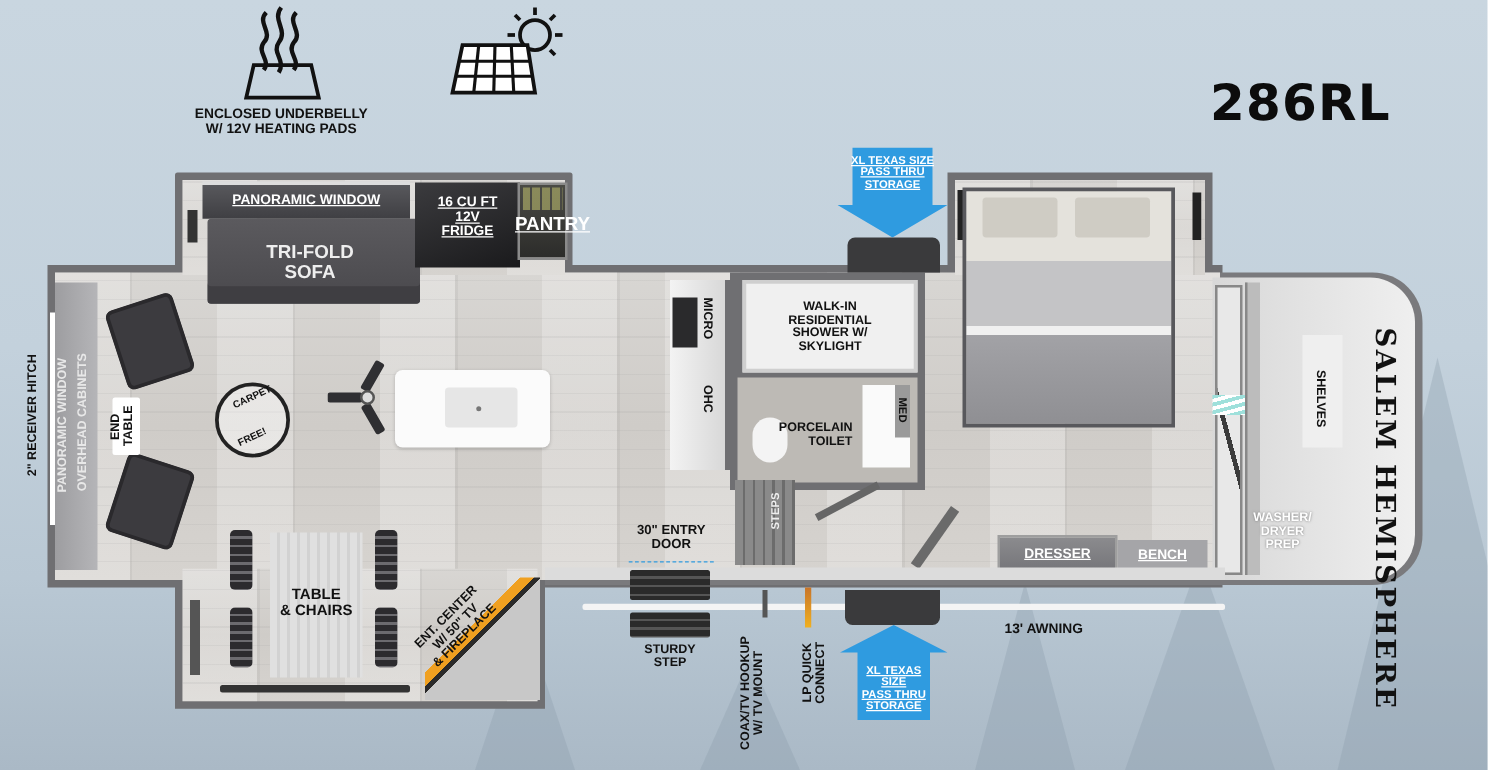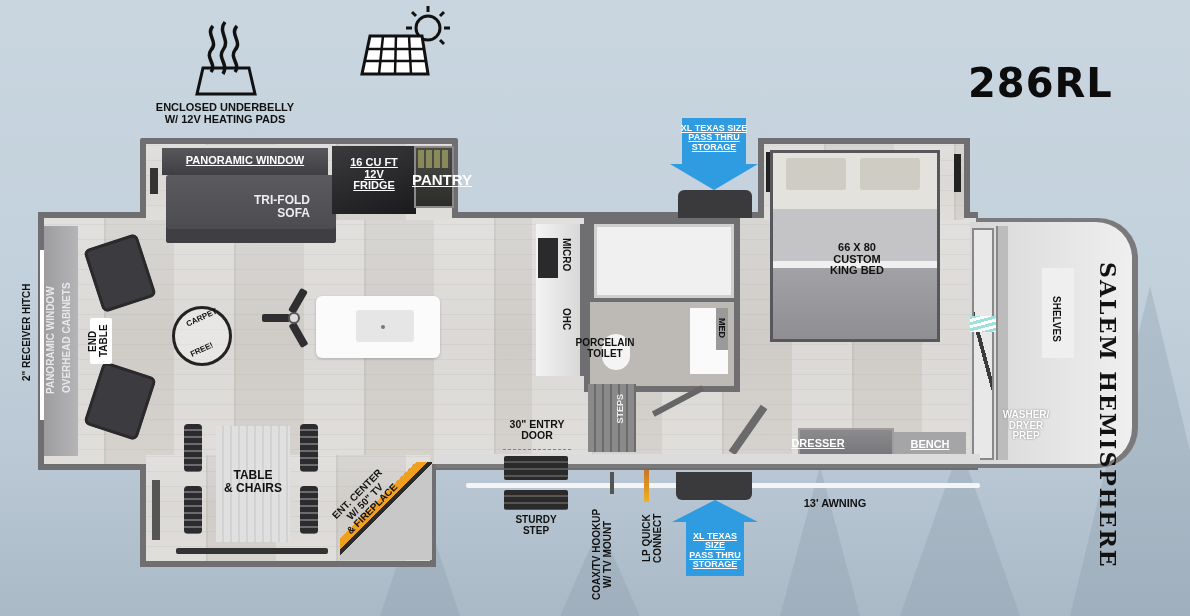--- a/index.html
+++ b/index.html
@@ -44,21 +44,21 @@
 <body>
 
 <div>
   <div class="tree" style="left:380px;border-bottom-width:120px;"></div>
   <div class="tree" style="left:560px;border-bottom-width:90px;"></div>
   <div class="tree" style="left:780px;border-bottom-width:150px;"></div>
   <div class="tree" style="left:900px;border-bottom-width:170px;border-left-width:60px;border-right-width:60px;"></div>
   <div class="tree" style="left:1070px;border-bottom-width:330px;border-left-width:80px;border-right-width:80px;"></div>
 </div>
 
-<div class="abs" style="left:140px;top:20px;width:170px;height:110px;text-decoration:underline;">
+<div class="abs" style="left:140px;top:4px;width:170px;height:110px;text-decoration:underline;">
   <svg class="abs" style="left:55px;top:0;" width="62" height="76" viewBox="0 0 62 76">
     <path d="M18 6 C10 14, 24 22, 16 30 C10 38, 22 44, 16 52" stroke="#111" stroke-width="3.5" fill="none"></path>
     <path d="M30 2 C22 12, 36 20, 28 30 C22 38, 34 44, 28 54" stroke="#111" stroke-width="3.5" fill="none"></path>
     <path d="M42 6 C34 14, 48 22, 40 30 C34 38, 46 44, 40 52" stroke="#111" stroke-width="3.5" fill="none"></path>
     <path d="M8 48 L54 48 L60 74 L2 74 Z" stroke="#111" stroke-width="3" fill="none"></path>
   </svg>
   <div class="lbl dark" style="left:0;top:82px;width:170px;font-size:11px;">ENCLOSED UNDERBELLY
 W/ 12V HEATING PADS</div>
 </div>
 
@@ -101,21 +101,21 @@
   <div class="abs floor" style="left:44px;top:218px;width:488px;height:246px;"></div>
   <div class="abs floor" style="left:146px;top:144px;width:306px;height:76px;"></div>
   <div class="abs floor" style="left:146px;top:455px;width:284px;height:106px;"></div>
   <div class="abs floor" style="left:532px;top:218px;width:444px;height:246px;"></div>
   <div class="abs floor" style="left:764px;top:144px;width:200px;height:76px;"></div>
   <div class="abs" style="left:970px;top:222px;width:162px;height:242px;background:linear-gradient(90deg,#d8d8d8,#efefef);border-radius:0 36px 36px 0;"></div>
 
   <div class="abs" style="left:162px;top:145px;width:166px;height:30px;background:linear-gradient(180deg,#58585c,#3f3f43);border-top:3px solid #ddd;"></div>
   <div class="lbl light" style="left:162px;top:155px;width:166px;font-size:11px;">PANORAMIC WINDOW</div>
   <div class="abs" style="left:166px;top:175px;width:170px;height:68px;background:linear-gradient(180deg,#5b5a5e,#49484c);border-radius:3px;box-shadow:inset 0 -14px 0 #3f3e42;"></div>
-  <div class="lbl grey" style="left:186px;top:194px;width:124px;font-size:12px;text-align:right;">TRI-FOLD
+  <div class="lbl grey" style="left:186px;top:194px;width:124px;font-size:15px;">TRI-FOLD
 SOFA</div>
   <div class="abs" style="left:332px;top:146px;width:84px;height:68px;background:linear-gradient(160deg,#3b3b3e,#1a1a1c);"></div>
   <div class="lbl light" style="left:332px;top:157px;width:84px;font-size:11px;">16 CU FT
 12V
 FRIDGE</div>
   <div class="abs" style="left:414px;top:146px;width:40px;height:62px;background:linear-gradient(180deg,#4a4a45,#2c2c2a);border:2px solid #8a8a8a;"></div>
   <div class="abs" style="left:418px;top:150px;width:32px;height:18px;background:repeating-linear-gradient(90deg,#9a9a60 0 6px,#4a4a45 6px 8px);opacity:0.8;"></div>
   <div class="lbl light" style="left:412px;top:172px;width:44px;font-size:15px;">PANTRY</div>
   <div class="abs" style="left:150px;top:168px;width:8px;height:26px;background:#333;"></div>
 
@@ -161,45 +161,46 @@
 W/ 50" TV
 &amp; FIREPLACE</div>
 
   <div class="abs" style="left:536px;top:224px;width:48px;height:152px;background:linear-gradient(90deg,#f3f3f3,#d8d8d8);border-right:4px solid #6f6f72;"></div>
   <div class="abs" style="left:538px;top:238px;width:20px;height:40px;background:#2a2a2c;"></div>
   <div class="lbl dark vert-down" style="left:560px;top:238px;font-size:10px;">MICRO</div>
   <div class="lbl dark vert-down" style="left:560px;top:308px;font-size:10px;">OHC</div>
 
   <div class="abs wall" style="left:584px;top:218px;width:156px;height:174px;"></div>
   <div class="abs" style="left:594px;top:224px;width:140px;height:74px;background:#f0f0f0;border:3px solid #cfcfcf;"></div>
+  <div class="lbl dark" style="left:600px;top:241px;width:128px;font-size:10px;">WALK-IN
+RESIDENTIAL
+SHOWER W/
+SKYLIGHT</div>
   <div class="abs" style="left:590px;top:302px;width:144px;height:84px;background:#bdbab5;"></div>
   <div class="abs" style="left:602px;top:334px;width:28px;height:36px;background:#f4f4f4;border-radius:14px;"></div>
-  <div class="lbl dark" style="left:560px;top:338px;width:90px;font-size:10px;">PORCELAIN
+  <div class="lbl dark" style="left:592px;top:338px;width:90px;font-size:10px;text-align:right;">PORCELAIN
 TOILET</div>
   <div class="abs" style="left:690px;top:308px;width:38px;height:66px;background:#fafafa;"></div>
   <div class="abs" style="left:716px;top:308px;width:12px;height:42px;background:#9a9a9a;"></div>
   <div class="lbl dark vert-down" style="left:717px;top:318px;font-size:9px;">MED</div>
   <div class="abs" style="left:650px;top:398px;width:56px;height:6px;background:#666;transform:rotate(-28deg);"></div>
 
   <div class="abs" style="left:588px;top:384px;width:48px;height:68px;background:repeating-linear-gradient(90deg,#8a8a8a 0 6px,#6c6c6c 6px 8px);"></div>
   <div class="lbl grey vert-down" style="left:616px;top:394px;font-size:9px;transform:rotate(180deg);">STEPS</div>
 
   <div class="abs" style="left:720px;top:426px;width:56px;height:8px;background:#6a6a6a;transform:rotate(-55deg);"></div>
 
   <div class="abs" style="left:766px;top:152px;width:7px;height:40px;background:#222;"></div>
   <div class="abs" style="left:954px;top:154px;width:7px;height:38px;background:#222;"></div>
   <div class="abs" style="left:770px;top:150px;width:170px;height:192px;background:linear-gradient(180deg,#e4e2dc 0 30%,#c4c4c6 30% 58%,#f0f0f0 58% 62%,#a2a2a6 62%,#8f8f93 100%);border:3px solid #58585c;"></div>
   <div class="abs" style="left:786px;top:158px;width:60px;height:32px;background:#cfccc4;border-radius:3px;"></div>
   <div class="abs" style="left:860px;top:158px;width:60px;height:32px;background:#cfccc4;border-radius:3px;"></div>
-  <div class="lbl dark" style="left:800px;top:242px;width:114px;font-size:11px;">66 X 80
-CUSTOM
-KING BED</div>
 
   <div class="abs" style="left:798px;top:428px;width:96px;height:30px;background:linear-gradient(180deg,#8b8b8e,#76767a);border:2px solid #9e9e9e;"></div>
-  <div class="lbl light" style="left:770px;top:438px;width:96px;font-size:11px;">DRESSER</div>
+  <div class="lbl light" style="left:798px;top:438px;width:96px;font-size:11px;">DRESSER</div>
   <div class="abs" style="left:894px;top:432px;width:72px;height:26px;background:#a5a5a8;"></div>
   <div class="lbl light" style="left:894px;top:439px;width:72px;font-size:11px;">BENCH</div>
 
   <div class="abs" style="left:972px;top:228px;width:22px;height:232px;background:linear-gradient(75deg,#e8e8e8 0 45%,#3b3b3b 45% 50%,#e8e8e8 50%);border:2px solid #888;"></div>
   <div class="abs" style="left:970px;top:316px;width:28px;height:16px;background:repeating-linear-gradient(165deg,#9ee0db 0 3px,#ffffff 3px 6px);"></div>
   <div class="abs" style="left:996px;top:226px;width:12px;height:234px;background:#bcbcbc;border-left:2px solid #888;"></div>
   <div class="abs" style="left:1042px;top:268px;width:32px;height:90px;background:#efefef;"></div>
   <div class="lbl dark vert-down" style="left:1050px;top:296px;font-size:10px;">SHELVES</div>
   <div class="lbl grey" style="left:1000px;top:410px;width:52px;font-size:10px;color:#fff;text-shadow:0 0 2px #777;">WASHER/
 DRYER

